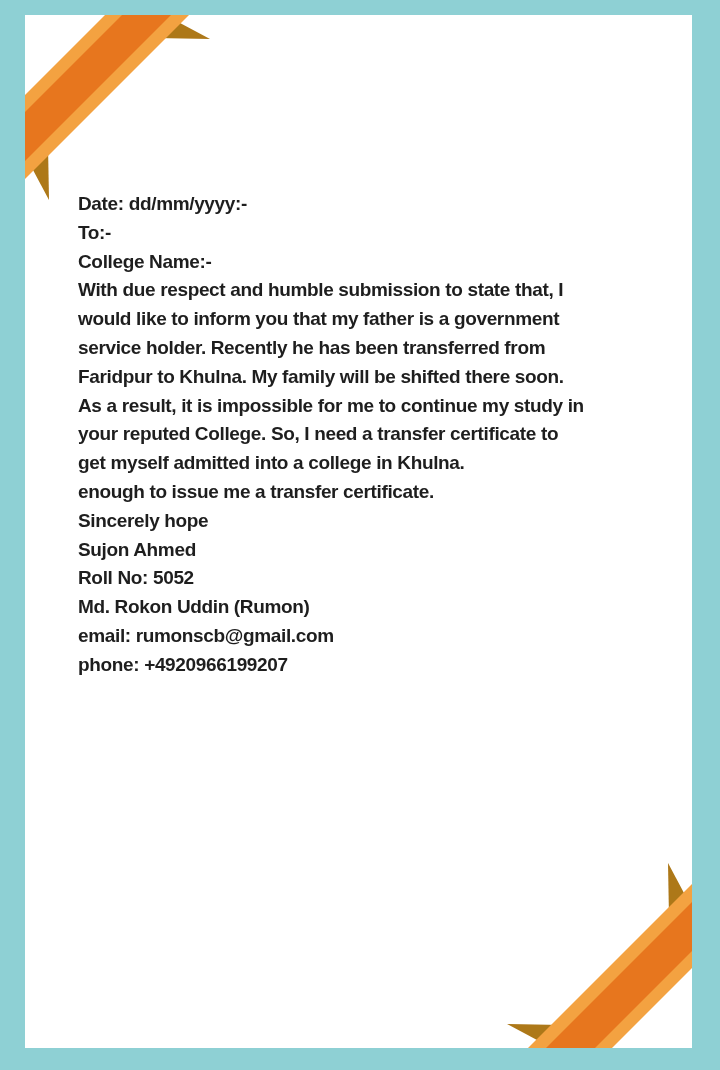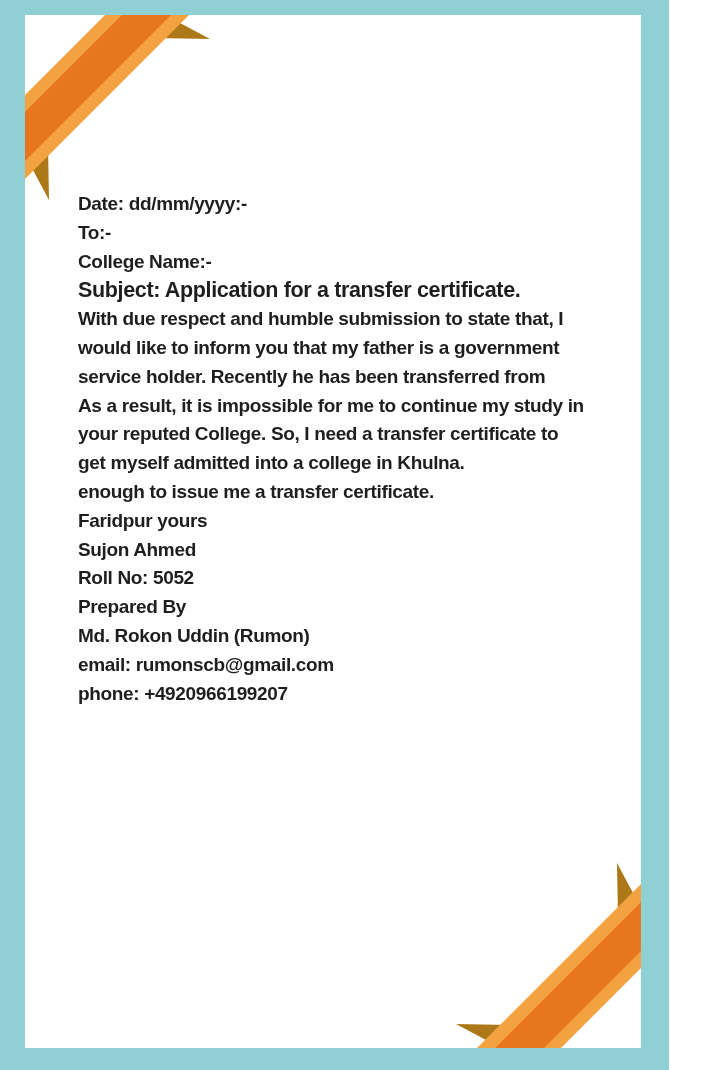--- a/index.html
+++ b/index.html
@@ -1,18 +1,18 @@
 <!DOCTYPE html>
 <html style="--border-teal: #8ed0d4; --paper-white: #ffffff; --ink: #1e1e1e; --ribbon-orange: #e7761e; --ribbon-light-orange: #f3a241; --ribbon-fold-brown: #ad7818;"><head>
 <meta charset="utf-8">
 <style>
   html,body { margin:0; padding:0; }
   .frame {
     position:relative;
-    width:669px; height:1070px;
+    width:720px; height:1070px;
     background: var(--border-teal, #8ed0d4);
     overflow:hidden;
   }
   .paper {
     position:absolute;
     left:25px; top:15px; right:28px; bottom:22px;
     background: var(--paper-white, #ffffff);
     overflow:hidden;
   }
   .ribbon {
@@ -61,59 +61,58 @@
 
           <div class="line">Date: dd/mm/yyyy:-</div>
 
           <div class="line">To:-</div>
 
 
           <div class="line">College Name:-</div>
 
         </div>
 
-      <div class="line subject">Subject: Application for a transfer certificate.</div>
 
 
       <div>
 
           <div class="line">With due respect and humble submission to state that, I</div>
 
 
           <div class="line">would like to inform you that my father is a government</div>
 
           <div class="line">service holder. Recently he has been transferred from</div>
 
+          <div class="line">Faridpur to Khulna. My family will be shifted there soon.</div>
 
           <div class="line">As a result, it is impossible for me to continue my study in</div>
 
           <div class="line">your reputed College. So, I need a transfer certificate to</div>
 
           <div class="line">get myself admitted into a college in Khulna.</div>
         </div>
 
       <div>
 
 
           <div class="line">enough to issue me a transfer certificate.</div>
         </div>
 
       <div>
 
-          <div class="line">Faridpur yours</div>
+          <div class="line">Sincerely hope</div>
 
           <div class="line">Sujon Ahmed</div>
 
 
           <div class="line">Roll No: 5052</div>
         </div>
 
       <div>
 
-          <div class="line">Prepared By</div>
 
           <div class="line">Md. Rokon Uddin (Rumon)</div>
 
           <div class="line">email: rumonscb@gmail.com</div>
 
           <div class="line">phone: +4920966199207</div>
         </div>
 
     </div>
   </div>

